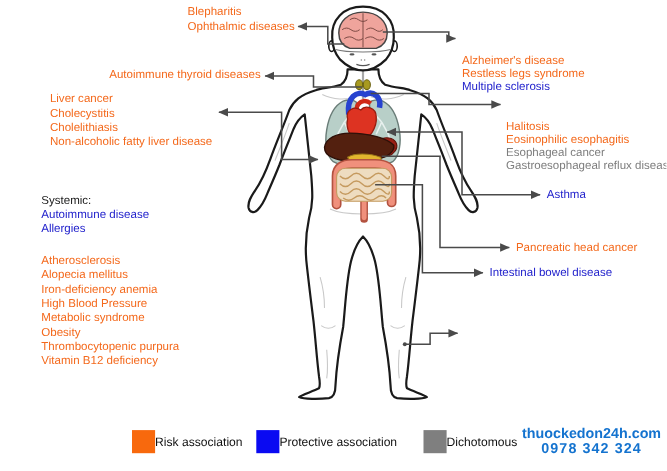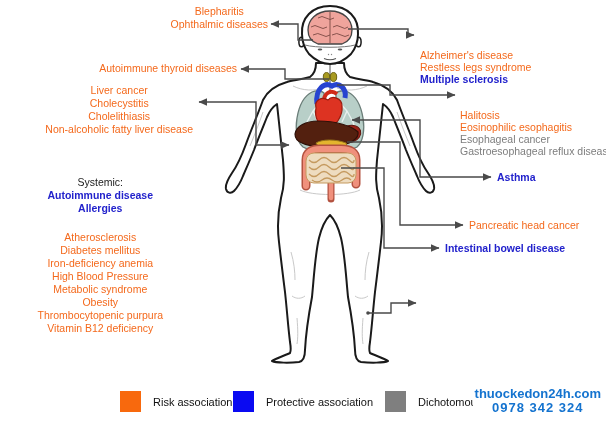--- a/index.html
+++ b/index.html
@@ -3,33 +3,33 @@
 <meta charset="utf-8">
 <style>
   html,body{margin:0;padding:0;background:#fff;}
   #canvas{
     position:relative;width:606px;height:428px;background:#ffffff;overflow:hidden;
     font-family:"Liberation Sans","DejaVu Sans",sans-serif;
   }
   svg.fig{position:absolute;left:0;top:0;}
   .lgroup{position:absolute;line-height:13px;white-space:nowrap;}
   .lgroup.lh12{line-height:12px;margin-top:43px;}
-  .lgroup.right-align{text-align:center;}
+  .lgroup.right-align{text-align:left;}
   .lbl{font-size:10.5px;}
   .assoc-risk{color:var(--c-risk);}
-  .assoc-protective{color:var(--c-protective);font-weight:bold;}
+  .assoc-protective{color:var(--c-protective);}
   .assoc-dichotomous{color:var(--c-dichotomous);}
   .assoc-plain{color:#1a1a1a;}
   .spacer16{height:16px;}
   .legend-item{position:absolute;top:391px;height:21px;display:flex;align-items:center;}
   .swatch{display:inline-block;width:21px;height:21px;flex:0 0 auto;}
   .swatch-risk{background:var(--c-legend_risk);}
   .swatch-protective{background:var(--c-legend_protective);}
   .swatch-dichotomous{background:var(--c-legend_dichotomous);}
-  .legend-label{margin-left:12px;font-size:11px;color:#111;white-space:nowrap;}
+  .legend-label{margin-left:0;font-size:11px;color:#111;white-space:nowrap;}
   .legend-label.clip{display:inline-block;max-width:97px;overflow:hidden;}
   #watermark{
     position:absolute;right:3px;top:387px;z-index:5;background:#fff;
     text-align:center;font-weight:700;color:var(--c-watermark);padding:0 2px;
   }
   #watermark .wm1{font-size:13px;line-height:14px;}
   #watermark .wm2{font-size:13px;line-height:14px;letter-spacing:1px;}
   .connector{stroke:#4a4a4a;stroke-width:1.4;fill:none;}
 </style>
 </head>
@@ -178,21 +178,21 @@
     <div class="lbl assoc-risk">Cholelithiasis</div>
     <div class="lbl assoc-risk">Non-alcoholic fatty liver disease</div>
   </div>
 
   <div class="lgroup right-align" style="right:443px;top:176px">
     <div class="lbl assoc-plain">Systemic:</div>
     <div class="lbl assoc-protective">Autoimmune disease</div>
     <div class="lbl assoc-protective">Allergies</div>
     <div class="spacer16"></div>
     <div class="lbl assoc-risk">Atherosclerosis</div>
-    <div class="lbl assoc-risk">Diabetes mellitus</div>
+    <div class="lbl assoc-risk">Alopecia mellitus</div>
     <div class="lbl assoc-risk">Iron-deficiency anemia</div>
     <div class="lbl assoc-risk">High Blood Pressure</div>
     <div class="lbl assoc-risk">Metabolic syndrome</div>
     <div class="lbl assoc-risk">Obesity</div>
     <div class="lbl assoc-risk">Thrombocytopenic purpura</div>
     <div class="lbl assoc-risk">Vitamin B12 deficiency</div>
   </div>
 
   <div class="lgroup lh12" style="left:420px;top:6px">
     <div class="lbl assoc-risk">Alzheimer's disease</div>

